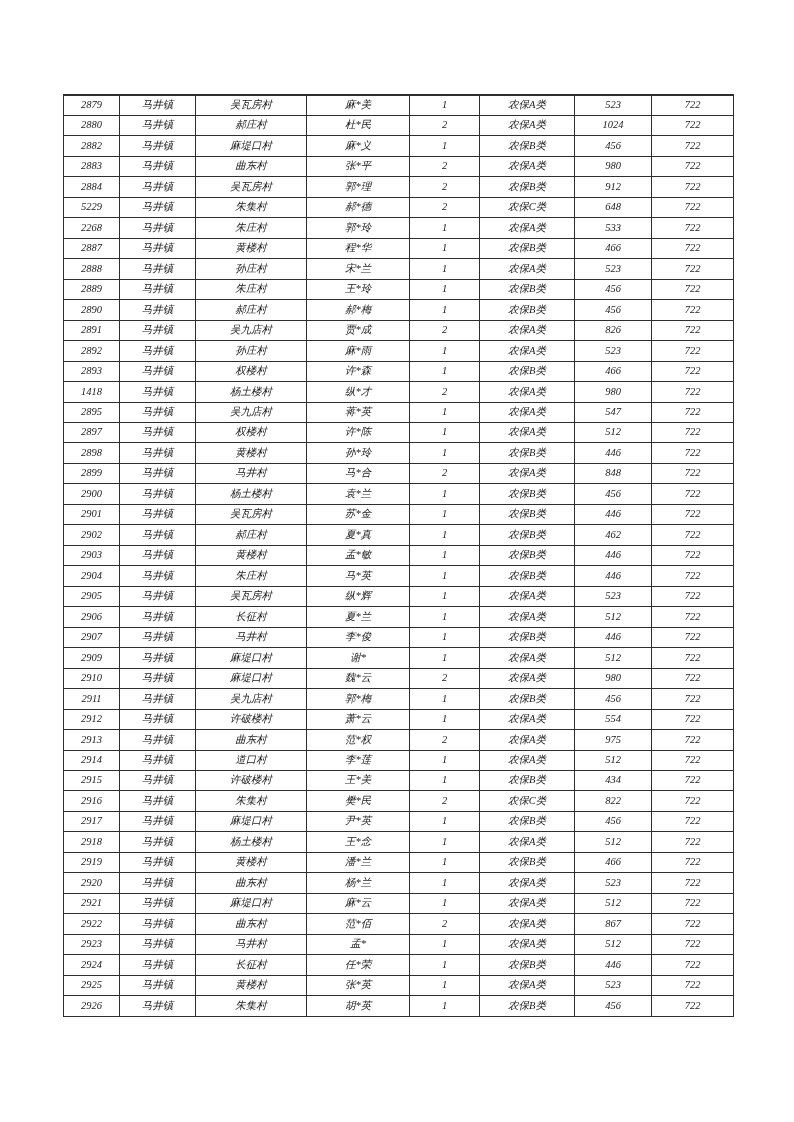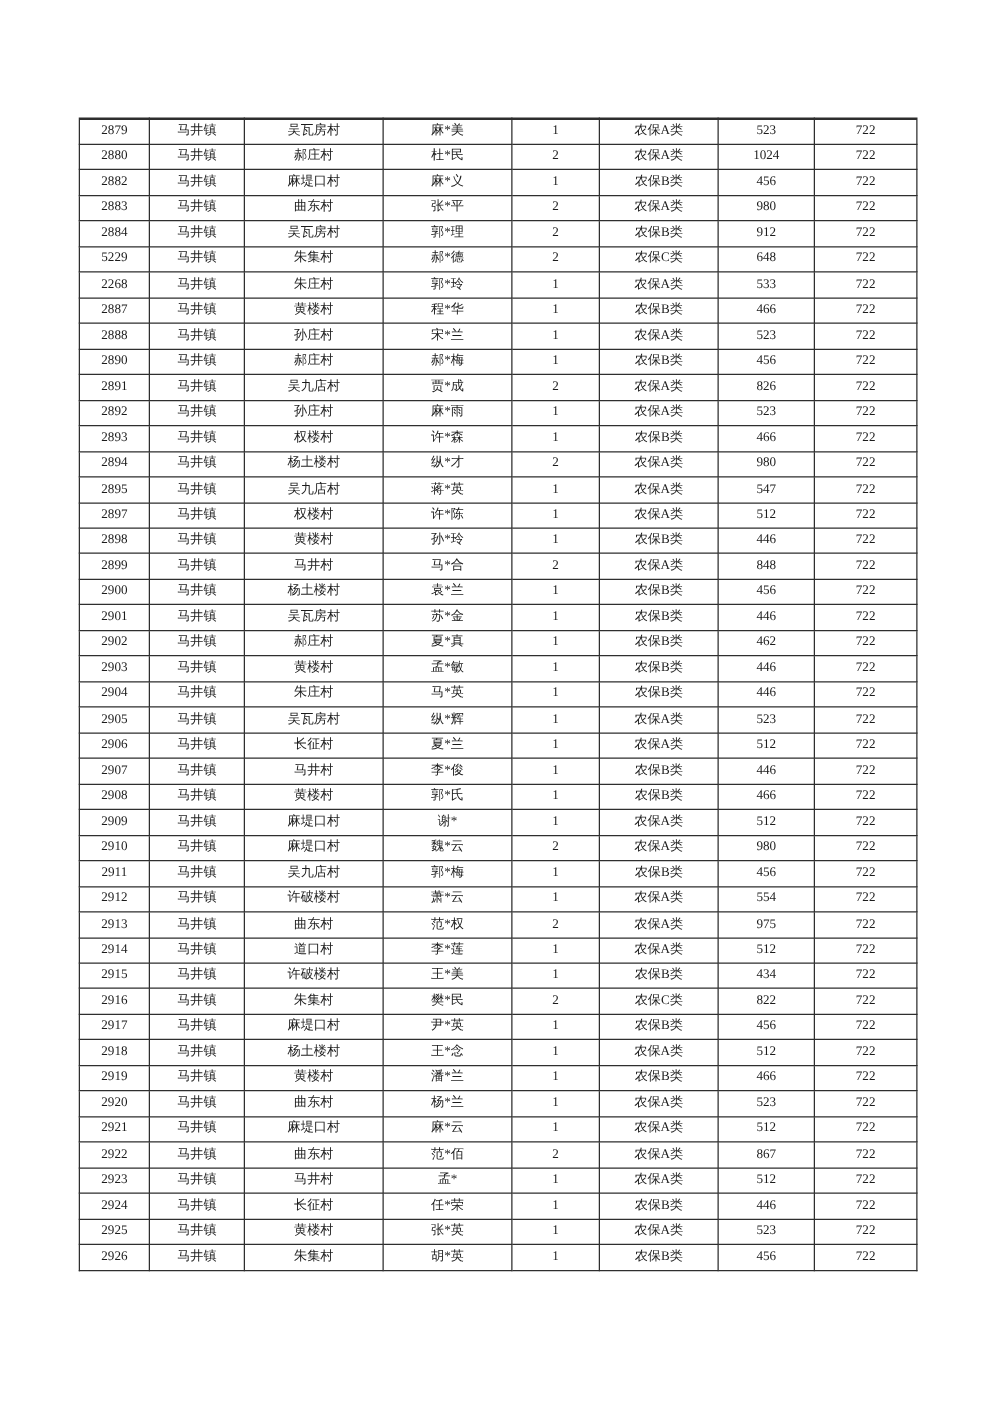--- a/index.html
+++ b/index.html
@@ -8,20 +8,21 @@
     background: #ffffff;
   }
   .page {
     position: relative;
     width: 794px;
     height: 1122px;
     background: #ffffff;
     overflow: hidden;
     font-family: "Liberation Serif", "DejaVu Serif", serif;
     color: #1c1c1c;
+    font-style: italic;
   }
   table.data-table {
     position: absolute;
     left: 63px;
     top: 94px;
     width: 670px;
     height: 923px;
     border-collapse: collapse;
     table-layout: fixed;
     font-size: 10.5px;
@@ -151,20 +152,30 @@
           <td>2888</td>
           <td>马井镇</td>
           <td>孙庄村</td>
           <td>宋*兰</td>
           <td>1</td>
           <td>农保A类</td>
           <td>523</td>
           <td>722</td>
         </tr>
         <tr>
+          <td>2889</td>
+          <td>马井镇</td>
+          <td>朱庄村</td>
+          <td>王*玲</td>
+          <td>1</td>
+          <td>农保B类</td>
+          <td>456</td>
+          <td>722</td>
+        </tr>
+        <tr>
           <td>2890</td>
           <td>马井镇</td>
           <td>郝庄村</td>
           <td>郝*梅</td>
           <td>1</td>
           <td>农保B类</td>
           <td>456</td>
           <td>722</td>
         </tr>
         <tr>
@@ -191,21 +202,21 @@
           <td>2893</td>
           <td>马井镇</td>
           <td>权楼村</td>
           <td>许*森</td>
           <td>1</td>
           <td>农保B类</td>
           <td>466</td>
           <td>722</td>
         </tr>
         <tr>
-          <td>2894</td>
+          <td>1418</td>
           <td>马井镇</td>
           <td>杨土楼村</td>
           <td>纵*才</td>
           <td>2</td>
           <td>农保A类</td>
           <td>980</td>
           <td>722</td>
         </tr>
         <tr>
           <td>2895</td>
@@ -318,30 +329,20 @@
           <td>722</td>
         </tr>
         <tr>
           <td>2907</td>
           <td>马井镇</td>
           <td>马井村</td>
           <td>李*俊</td>
           <td>1</td>
           <td>农保B类</td>
           <td>446</td>
-          <td>722</td>
-        </tr>
-        <tr>
-          <td>2908</td>
-          <td>马井镇</td>
-          <td>黄楼村</td>
-          <td>郭*氏</td>
-          <td>1</td>
-          <td>农保B类</td>
-          <td>466</td>
           <td>722</td>
         </tr>
         <tr>
           <td>2909</td>
           <td>马井镇</td>
           <td>麻堤口村</td>
           <td>谢*</td>
           <td>1</td>
           <td>农保A类</td>
           <td>512</td>

